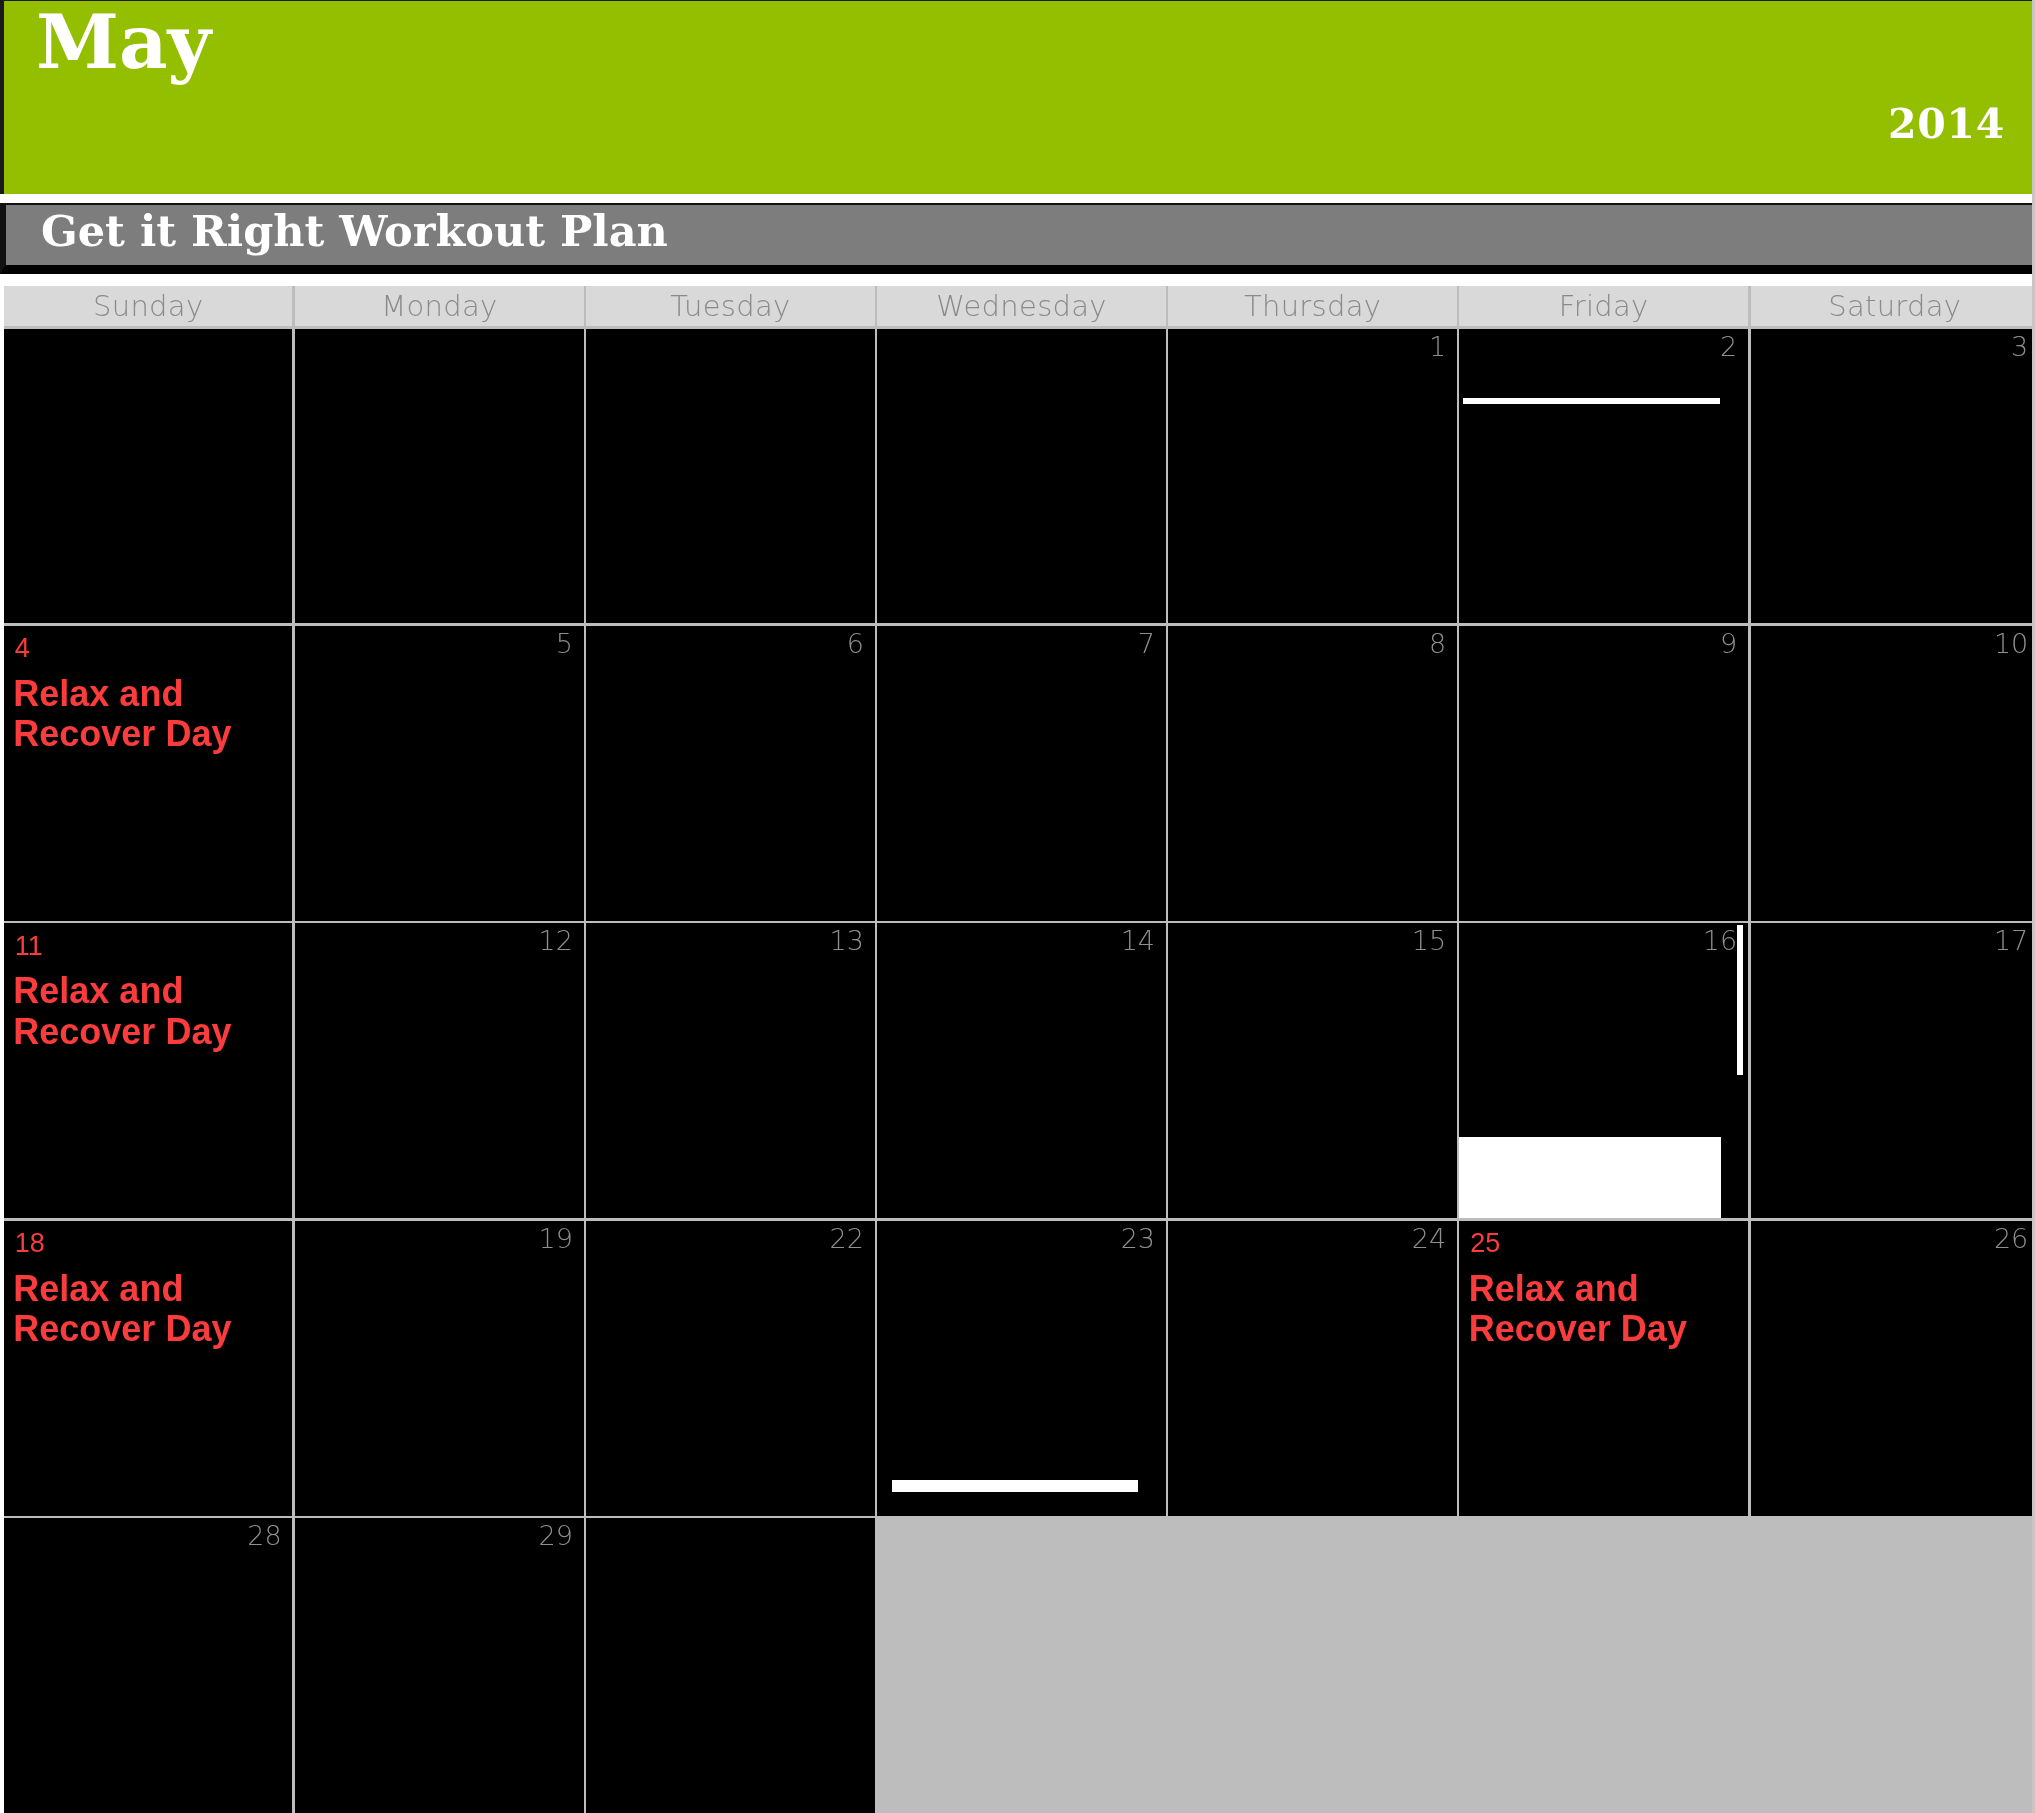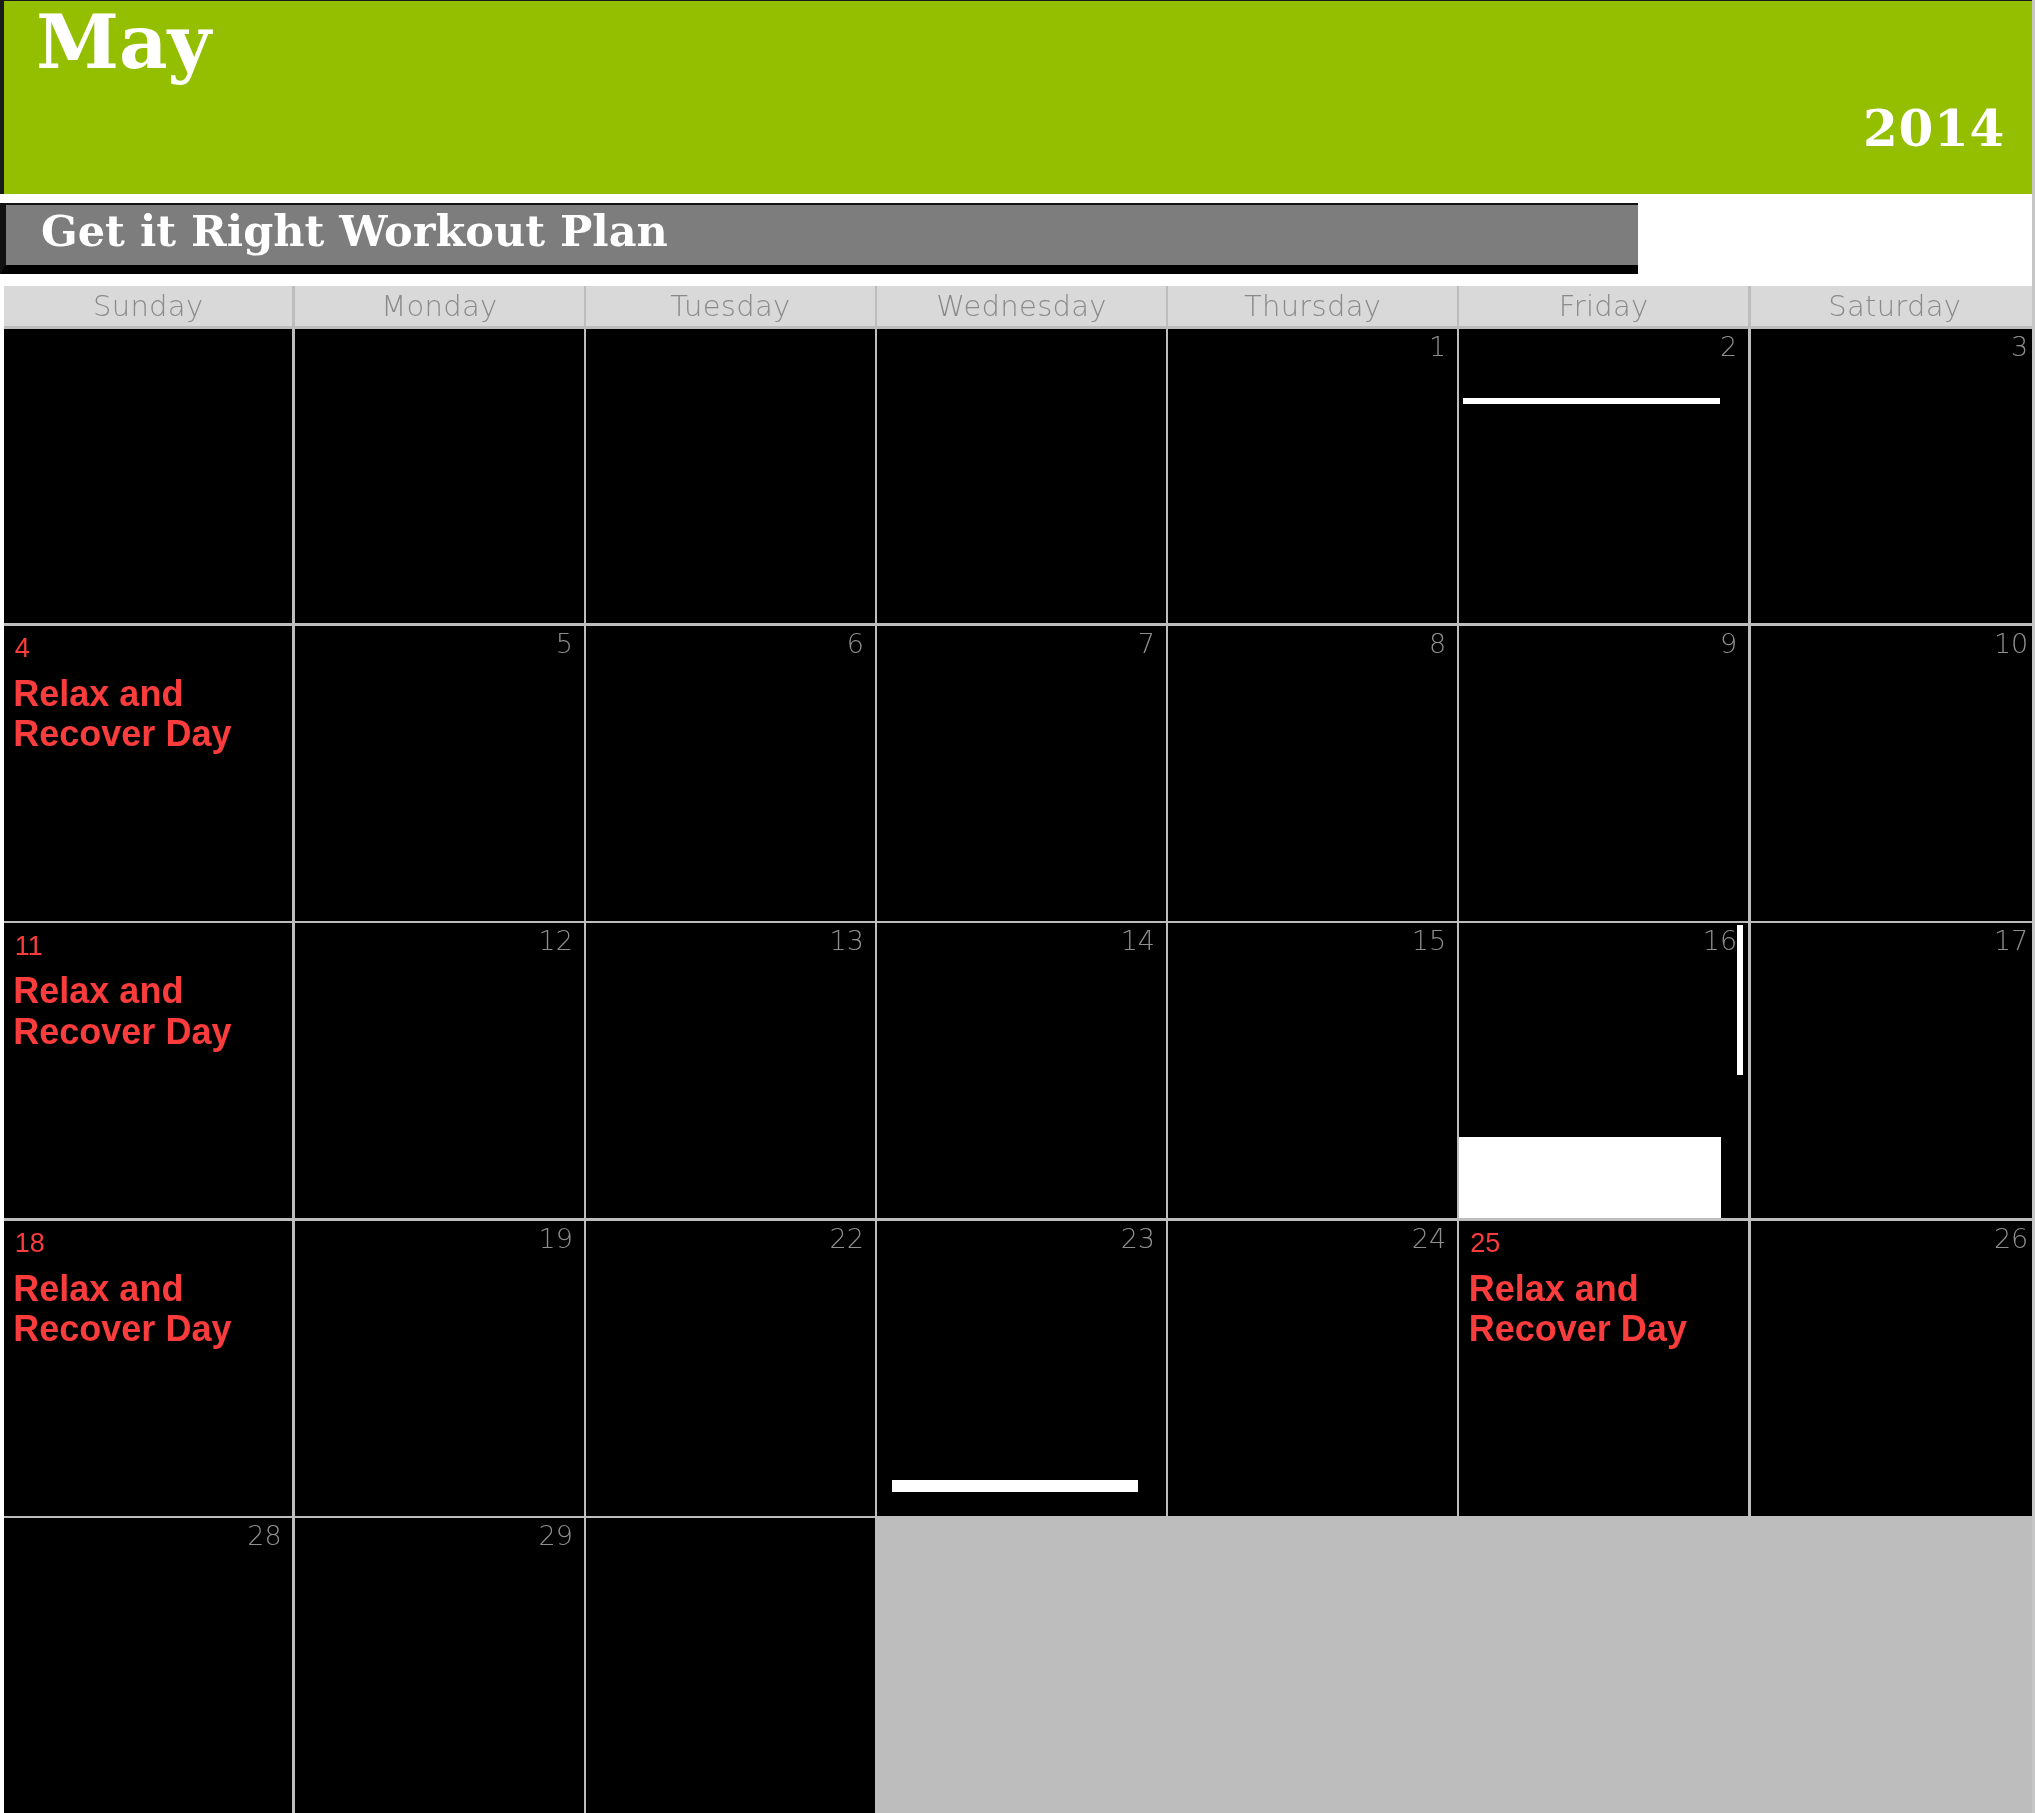--- a/index.html
+++ b/index.html
@@ -41,31 +41,31 @@
     line-height: 1.0;
     color: #ffffff;
     letter-spacing: 0px;
   }
   .banner-year {
     position: absolute;
     right: 29px;
     top: 103px;
     font-family: "DejaVu Serif", serif;
     font-weight: 700;
-    font-size: 50px;
+    font-size: 41px;
     line-height: 1.0;
     color: #ffffff;
     letter-spacing: 0.7px;
   }
 
   
   .subtitle-bar {
     position: absolute;
     left: 0; top: 203px;
-    width: 1638px;
+    width: 2035px;
     height: 71px;
     background: #7D7D7D;
     border-left: 6px solid #111111;
     border-top: 2px solid #111111;
     border-bottom: 9.3px solid #000000;
   }
   .subtitle-text {
     position: absolute;
     left: 35px;
     top: 5.3px;

